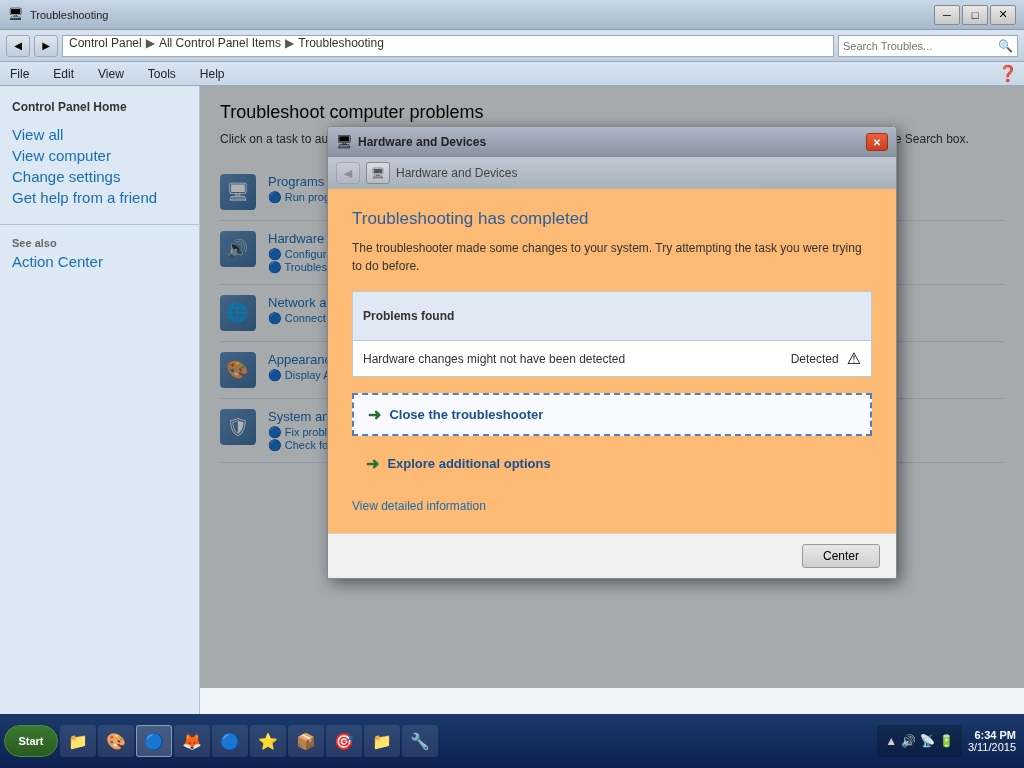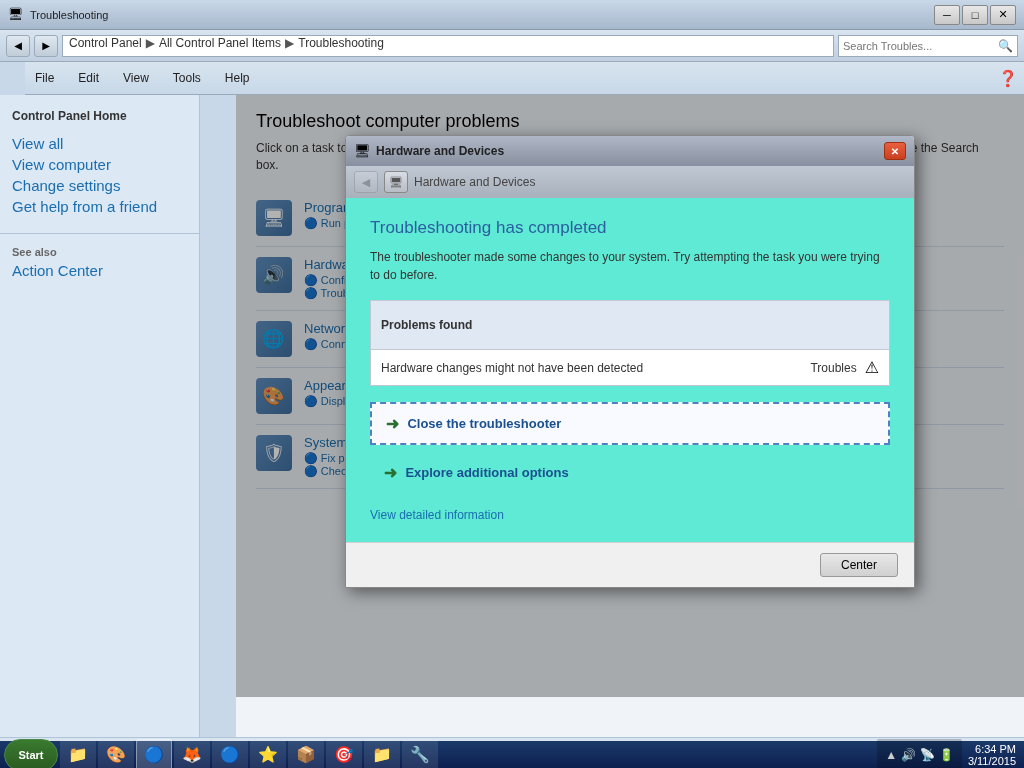--- a/index.html
+++ b/index.html
@@ -40,28 +40,28 @@
     .breadcrumb-sep { margin: 0 4px; color: #555; }
     .search-bar {
       width: 180px; height: 22px; border: 1px solid #9aaabb; background: white;
       display: flex; align-items: center; padding: 0 4px;
     }
     .search-input { border: none; outline: none; flex: 1; font-size: 11px; color: #888; background: transparent; }
     .search-btn { background: none; border: none; cursor: pointer; font-size: 12px; }
 
     
     .menu-bar {
-      height: 33px; background: linear-gradient(to bottom, #d8e4ef, #c8d8e8);
+      height: 24px; background: linear-gradient(to bottom, #d8e4ef, #c8d8e8);
       display: flex; align-items: center; padding: 0 6px; gap: 16px;
-      border-bottom: 1px solid #9aaabb; font-size: 12px; margin-left: 25px;
+      border-bottom: 1px solid #9aaabb; font-size: 12px;
     }
     .menu-item { cursor: pointer; padding: 2px 4px; color: #222; }
 
     
-    .main-layout { display: flex; height: calc(768px - 30px - 32px - 24px - 40px); gap: 36px; }
+    .main-layout { display: flex; height: calc(768px - 30px - 32px - 24px - 40px); }
 
     
     .sidebar {
       width: 200px; background: #dce8f4; border-right: 1px solid #b0c4d8;
       padding: 12px 0; overflow-y: auto;
     }
     .sidebar-section { margin-bottom: 16px; }
     .sidebar-link {
       display: block; padding: 2px 12px; color: #1a6eaf; text-decoration: none; font-size: 15px; cursor: pointer;
     }
@@ -90,42 +90,42 @@
 
     .bottom-bar {
       height: 28px; background: #d8e4f0; border-top: 1px solid #b0c4d8;
       display: flex; align-items: center; padding: 0 12px; font-size: 11px; color: #333; gap: 8px;
     }
     .checkbox-item { display: flex; align-items: center; gap: 4px; }
     .checkbox-item input { width: 13px; height: 13px; }
 
     
     .taskbar {
-      height: 27px; background: linear-gradient(to bottom, #1a3a6a, #0d2050);
+      height: 54px; background: linear-gradient(to bottom, #1a3a6a, #0d2050);
       display: flex; align-items: center; padding: 0 4px; gap: 2px; position: absolute;
       bottom: 0; left: 0; right: 0;
     }
     .start-btn {
       width: 54px; height: 32px; background: linear-gradient(to bottom, #3a7a30, #2a5a20);
       border-radius: 16px; display: flex; align-items: center; justify-content: center;
       color: white; font-size: 11px; font-weight: bold; cursor: pointer; border: 1px solid #4a8a40;
     }
     .taskbar-icon {
       width: 36px; height: 32px; background: rgba(255,255,255,0.1);
       border-radius: 3px; display: flex; align-items: center; justify-content: center;
       cursor: pointer; font-size: 16px; border: 1px solid transparent;
     }
     .taskbar-spacer { flex: 1; }
     .system-tray {
       display: flex; align-items: center; gap: 4px; padding: 0 8px;
       background: rgba(0,0,0,0.2); height: 32px; border-radius: 2px;
     }
     .tray-icon { font-size: 12px; color: #ccc; cursor: pointer; }
     .clock { color: white; font-size: 11px; text-align: right; padding: 0 4px; }
-    .clock-time { font-weight: normal; }
+    .clock-time { font-weight: bold; }
 
     
     .modal-overlay {
       position: absolute; top: 0; left: 0; right: 0; bottom: 40px;
       background: rgba(0,0,0,0.3); display: flex; align-items: flex-start;
       justify-content: center; padding-top: 40px; z-index: 100;
     }
     .modal-window {
       width: 570px; background: #f0f0f0;
       border: 1px solid #888; border-radius: 4px 4px 0 0;
@@ -145,21 +145,21 @@
     .modal-nav-bar {
       height: 32px; background: linear-gradient(to bottom, #c0c8d4, #a8b0bc);
       display: flex; align-items: center; padding: 0 8px; gap: 6px;
     }
     .modal-nav-btn {
       width: 24px; height: 22px; background: linear-gradient(to bottom, #d8dce4, #b8bcc4);
       border: 1px solid #888; border-radius: 3px; cursor: pointer;
       display: flex; align-items: center; justify-content: center; font-size: 11px; color: #555;
     }
     .modal-nav-btn.disabled { opacity: 0.4; cursor: default; }
-    .modal-content { padding: 20px 24px; background: #5eead4; }
+    .modal-content { padding: 20px 24px; background: #fdba74; }
     .modal-status-title { font-size: 17px; color: #2a5fa0; margin-bottom: 10px; }
     .modal-status-desc { font-size: 12px; color: #333; line-height: 1.5; margin-bottom: 16px; }
     .problems-section { border: 1px solid #c0c8d4; }
     .problems-header {
       background: #e0e8f4; padding: 17px 10px; font-size: 12px; font-weight: bold; color: #333;
       border-bottom: 1px solid #c0c8d4;
     }
     .problems-row { display: flex; align-items: center; padding: 8px 10px; background: white; }
     .problems-desc { flex: 1; font-size: 12px; color: #333; }
     .problems-status { font-size: 12px; color: #333; margin-right: 8px; }
@@ -327,21 +327,21 @@
 
         <div class="modal-content">
           <div class="modal-status-title">Troubleshooting has completed</div>
           <div class="modal-status-desc">The troubleshooter made some changes to your system. Try attempting the task you were trying to do before.</div>
 
           
           <div class="problems-section">
             <div class="problems-header">Problems found</div>
             <div class="problems-row">
               <span class="problems-desc">Hardware changes might not have been detected</span>
-              <span class="problems-status">Troubles</span>
+              <span class="problems-status">Detected</span>
               <span class="problems-icon">⚠</span>
             </div>
           </div>
 
           
           <div class="modal-actions">
             <button class="modal-action-btn">
               <span class="modal-action-arrow">➜</span>
               <span class="modal-action-text">Close the troubleshooter</span>
             </button>

